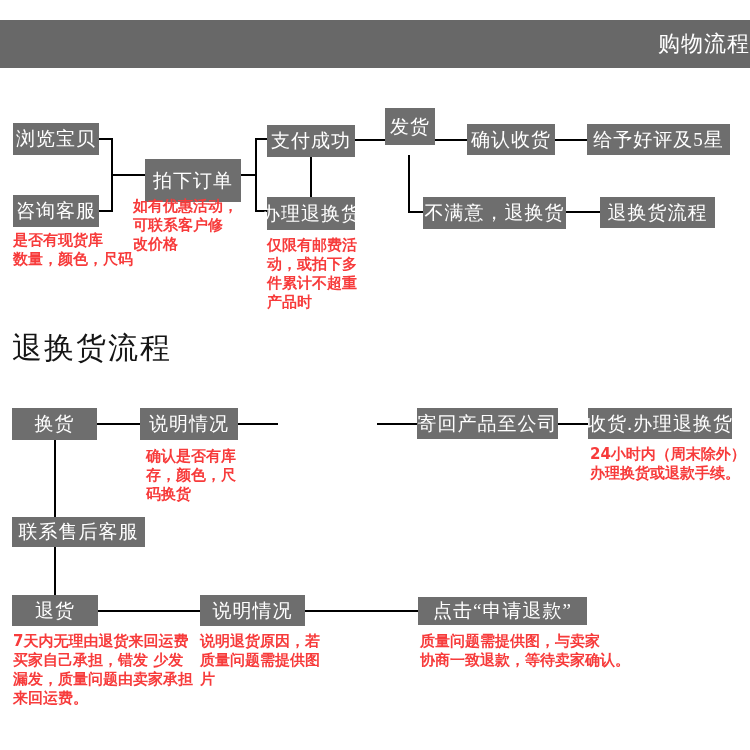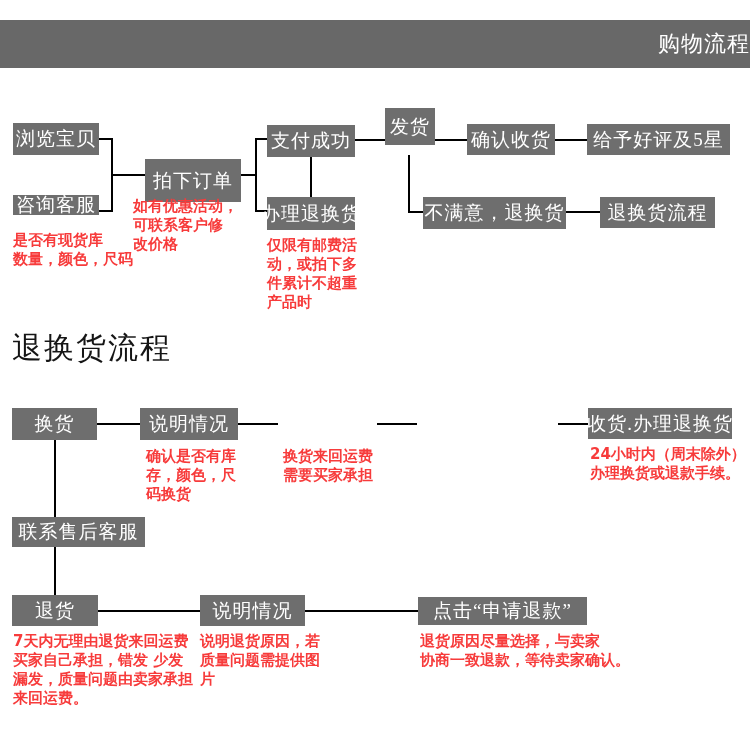--- a/index.html
+++ b/index.html
@@ -95,21 +95,21 @@
     <line x1="238" y1="424" x2="278" y2="424"></line>
     <line x1="377" y1="424" x2="417" y2="424"></line>
     <line x1="558" y1="424" x2="588" y2="424"></line>
     <line x1="55" y1="440" x2="55" y2="517"></line>
     <line x1="55" y1="547" x2="55" y2="595"></line>
     <line x1="98" y1="611" x2="200" y2="611"></line>
     <line x1="305" y1="611" x2="418" y2="611"></line>
   </svg>
 
   <div class="flow-node" style="left:13px;top:123px;width:86px;height:32px">浏览宝贝</div>
-  <div class="flow-node" style="left:13px;top:195px;width:86px;height:20px">咨询客服</div>
+  <div class="flow-node" style="left:13px;top:195px;width:86px;height:32px">咨询客服</div>
   <div class="flow-node" style="left:145px;top:159px;width:96px;height:43px">拍下订单</div>
   <div class="flow-node" style="left:267px;top:125px;width:88px;height:32px">支付成功</div>
   <div class="flow-node" style="left:267px;top:197px;width:88px;height:33px">办理退换货</div>
   <div class="flow-node" style="left:385px;top:108px;width:50px;height:37px">发货</div>
   <div class="flow-node" style="left:467px;top:124px;width:88px;height:31px">确认收货</div>
   <div class="flow-node" style="left:587px;top:124px;width:143px;height:31px">给予好评及5星</div>
   <div class="flow-node" style="left:423px;top:197px;width:143px;height:32px">不满意，退换货</div>
   <div class="flow-node" style="left:600px;top:197px;width:115px;height:31px">退换货流程</div>
 
   <div class="note" style="left:13px;top:231px;width:180px">是否有现货库
@@ -119,36 +119,35 @@
 改价格</div>
   <div class="note" style="left:267px;top:236px;width:115px">仅限有邮费活
 动，或拍下多
 件累计不超重
 产品时</div>
 
   <div class="section-title">退换货流程</div>
 
   <div class="flow-node" style="left:12px;top:408px;width:85px;height:32px">换货</div>
   <div class="flow-node" style="left:140px;top:408px;width:98px;height:32px">说明情况</div>
+  <div class="flow-node" style="left:417px;top:408px;width:141px;height:31px">寄回产品至公司</div>
   <div class="flow-node" style="left:588px;top:408px;width:144px;height:31px">收货.办理退换货</div>
   <div class="flow-node" style="left:12px;top:517px;width:133px;height:30px">联系售后客服</div>
   <div class="flow-node" style="left:12px;top:595px;width:86px;height:31px">退货</div>
   <div class="flow-node" style="left:200px;top:595px;width:105px;height:31px">说明情况</div>
   <div class="flow-node" style="left:418px;top:597px;width:169px;height:28px">点击“申请退款”</div>
 
   <div class="note" style="left:146px;top:447px;width:115px">确认是否有库
 存，颜色，尺
 码换货</div>
-  <div class="note" style="left:283px;top:447px;width:115px">换货来回运费
-需要买家承担</div>
   <div class="note" style="left:590px;top:445px;width:175px">24小时内（周末除外）
 办理换货或退款手续。</div>
   <div class="note" style="left:13px;top:632px;width:205px">7天内无理由退货来回运费
 买家自己承担，错发 少发
 漏发，质量问题由卖家承担
 来回运费。</div>
   <div class="note" style="left:200px;top:632px;width:145px">说明退货原因，若
 质量问题需提供图
 片</div>
-  <div class="note" style="left:420px;top:632px;width:225px">退货原因尽量选择，与卖家
+  <div class="note" style="left:420px;top:632px;width:225px">质量问题需提供图，与卖家
 协商一致退款，等待卖家确认。</div>
 
 </div>
 
 </body></html>

